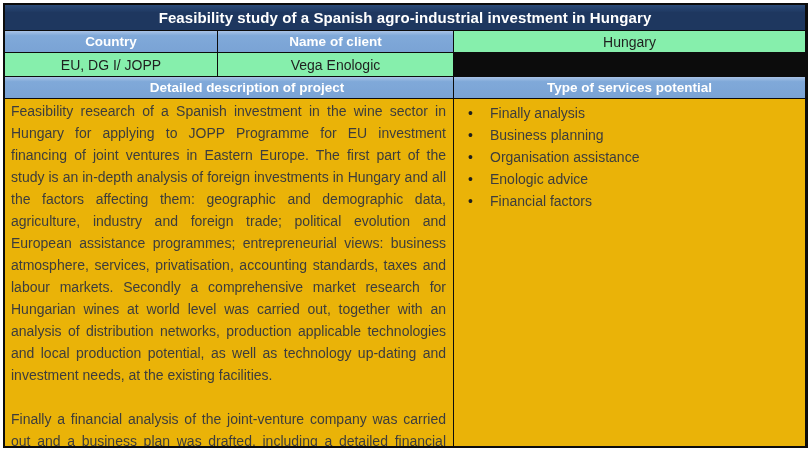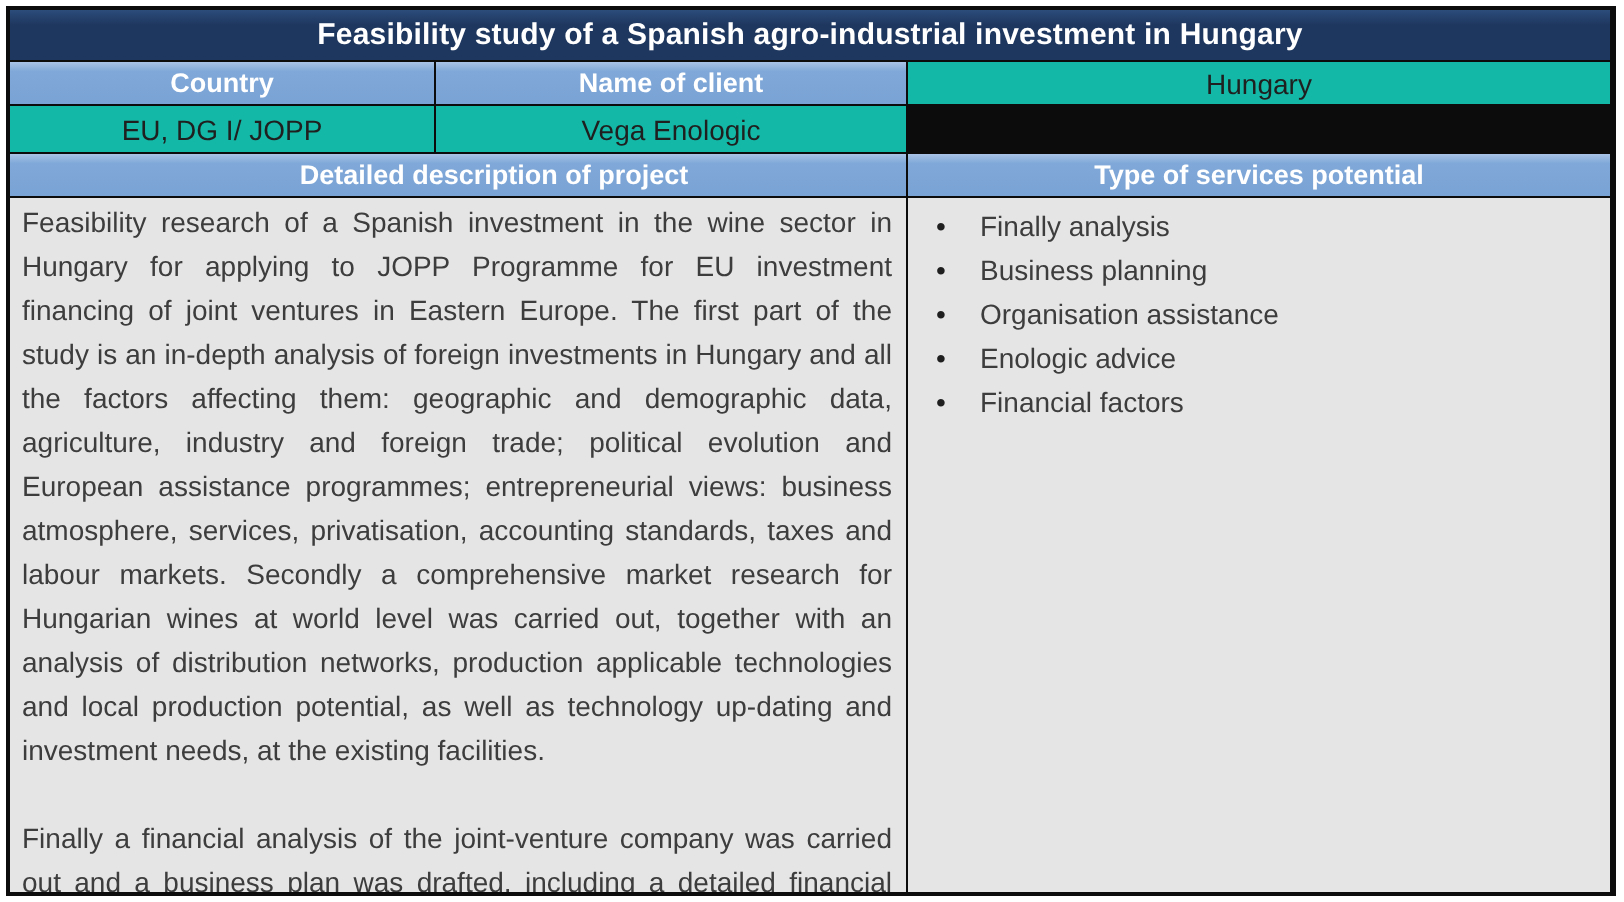--- a/index.html
+++ b/index.html
@@ -22,21 +22,21 @@
     width: 801px;
     height: 441px;
     display: grid;
     grid-template-columns: 212px 235px 351px;
     grid-template-rows: 25px 21px 23px 21px 1fr;
     gap: 1px;
     background: #0c0c0c;          
     border: 2px solid #0c0c0c;    
   }
   .cell {
-    background: #e5e5e5;
+    background: #eab308;
     overflow: hidden;
   }
   .title-cell {
     grid-column: 1 / 4;
     background: linear-gradient(180deg, #2c4c7a 0%, #1e375f 30%, #1e375f 100%);
     color: #ffffff;
     font-weight: bold;
     font-size: 15px;
     display: flex;
     align-items: center;
@@ -46,21 +46,21 @@
   .head-cell {
     background: linear-gradient(180deg, #a9c3e6 0%, #80a9d9 22%, #7aa3d5 100%);
     color: #ffffff;
     font-weight: bold;
     font-size: 13.5px;
     display: flex;
     align-items: center;
     justify-content: center;
   }
   .value-cell {
-    background: #14b8a6;
+    background: #86efac;
     color: #1f1f1f;
     font-size: 14px;
     display: flex;
     align-items: center;
     justify-content: center;
   }
   .span-two { grid-column: 1 / 3; padding-left: 36px; }
   .desc-cell {
     grid-column: 1 / 3;
     color: #3d3d3d;

